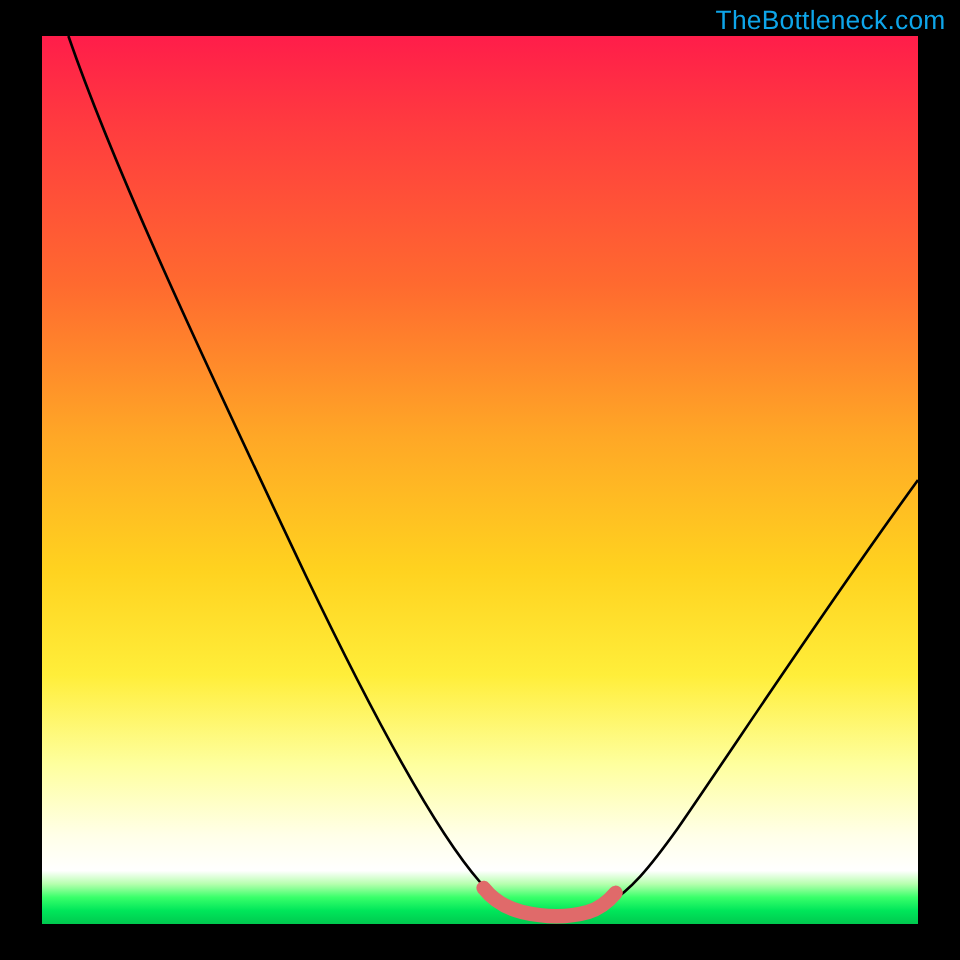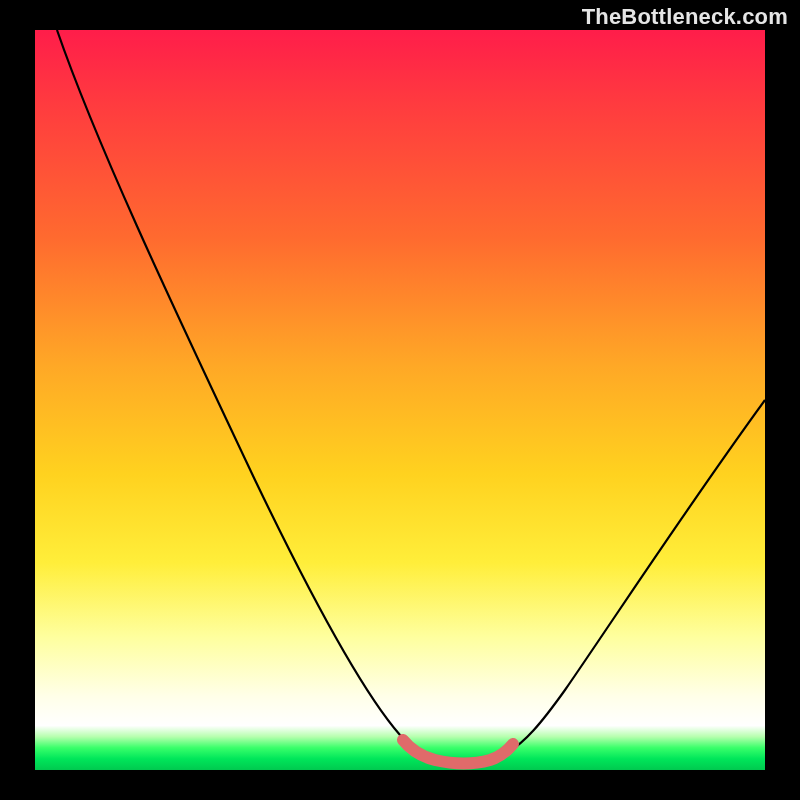--- a/index.html
+++ b/index.html
@@ -14,23 +14,23 @@
   .frame {
     position: relative;
     width: 800px;
     height: 800px;
     background: #000;
   }
   .watermark {
     position: absolute;
     top: 4px;
     right: 12px;
-    color: #e5e5e5;
+    color: #0ea5e9;
     font-size: 22px;
-    font-weight: 700;
+    font-weight: 400;
     letter-spacing: 0.2px;
     z-index: 5;
     user-select: none;
   }
   .plot-area {
     position: absolute;
     left: 35px;
     top: 30px;
     width: 730px;
     height: 740px;

